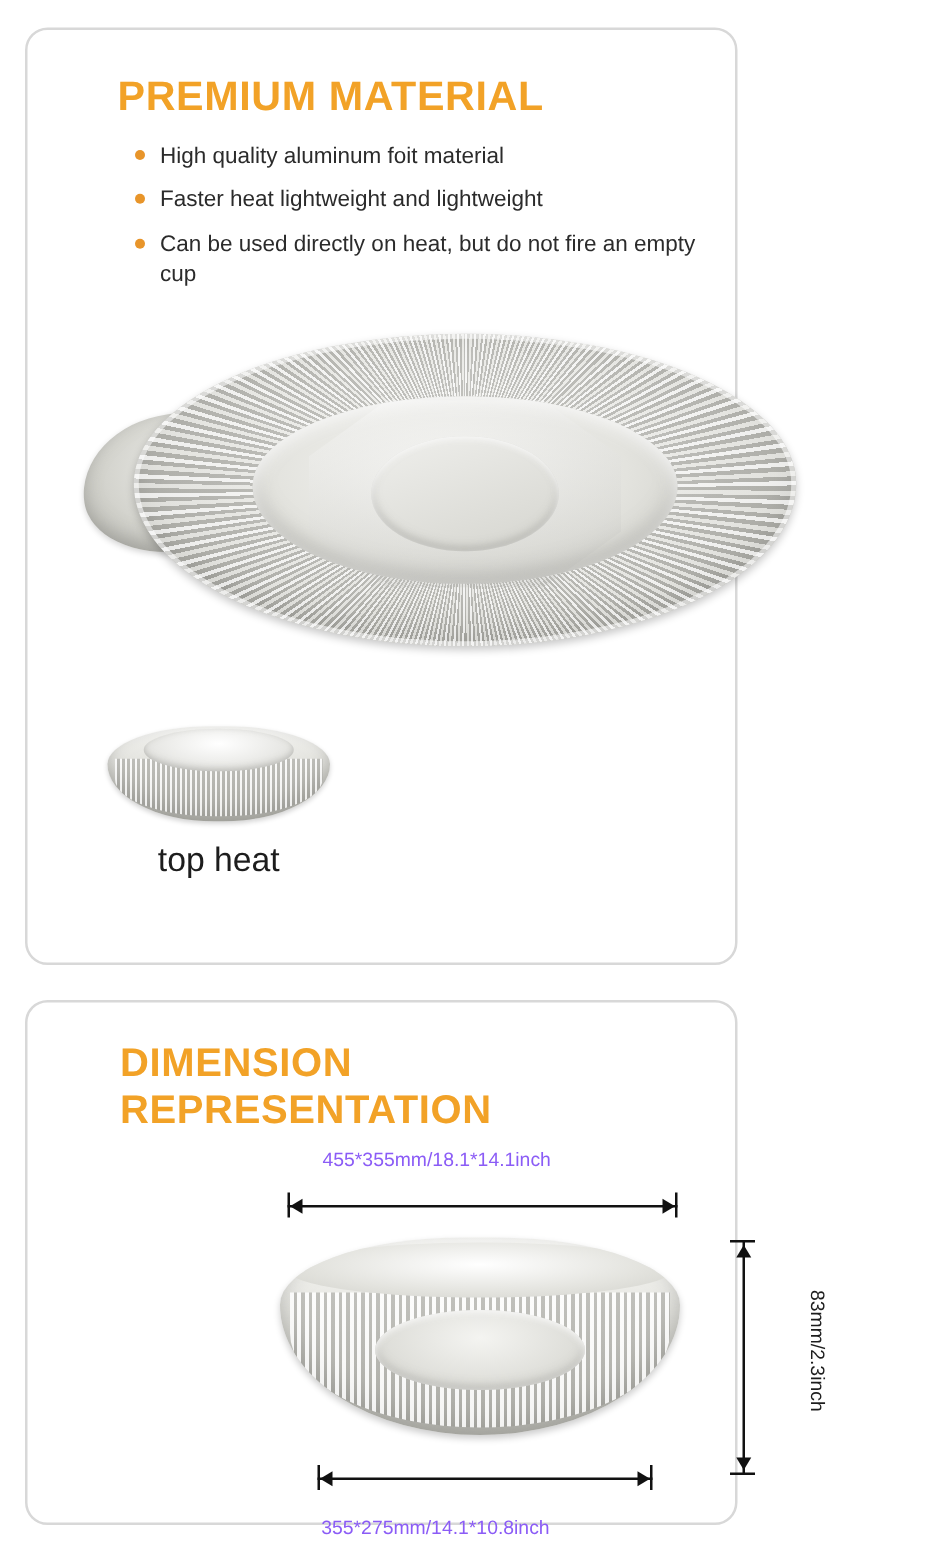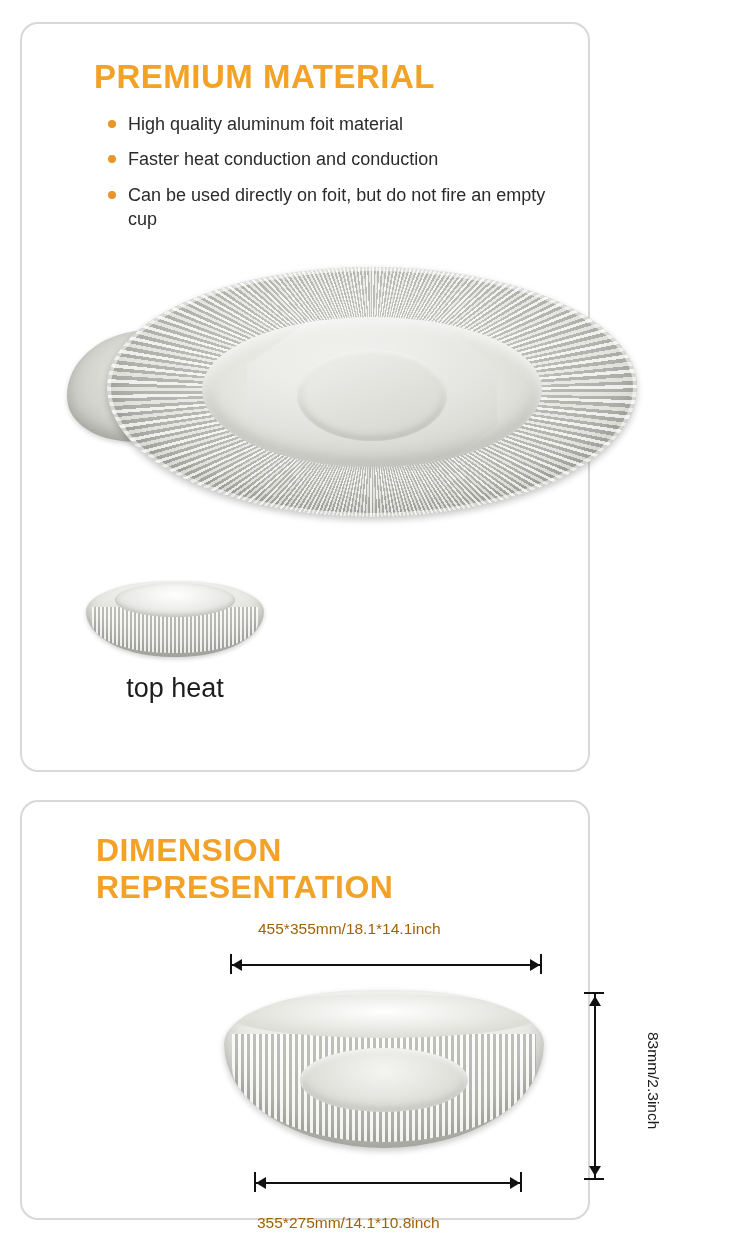--- a/index.html
+++ b/index.html
@@ -217,21 +217,21 @@
   
   .dim-wrap {
     position: relative;
     width: 640px;
     height: 300px;
     margin: 14px auto 0 auto;
   }
   .dim-top-label, .dim-bottom-label {
     position: absolute;
     font-size: 15.5px;
-    color: #a16207;
+    color: #8b5cf6;
     white-space: nowrap;
   }
   .dim-top-label { left: 206px; top: 0; }
   .dim-bottom-label { left: 205px; top: 278px; margin-top: 16px; }
 
   .hline {
     position: absolute;
     height: 2px;
     background: #111;
   }
@@ -304,25 +304,25 @@
 
     <div class="section-title">PREMIUM MATERIAL</div>
 
     <div class="bullets">
       <div class="bullet-row">
         <span class="bullet-dot"></span>
         <span class="bullet-text">High quality aluminum foit material</span>
       </div>
       <div class="bullet-row">
         <span class="bullet-dot"></span>
-        <span class="bullet-text">Faster heat conduction and conduction</span>
+        <span class="bullet-text">Faster heat lightweight and lightweight</span>
       </div>
       <div class="bullet-row">
         <span class="bullet-dot"></span>
-        <span class="bullet-text">Can be used directly on foit, but do not fire an empty cup</span>
+        <span class="bullet-text">Can be used directly on heat, but do not fire an empty cup</span>
       </div>
     </div>
 
     <div class="hero">
       <div class="tray-handle"></div>
       <div class="tray-outer">
         <div class="ridges"></div>
         <div class="tray-inner">
           <div class="tray-oct"></div>
           <div class="tray-emboss"></div>

